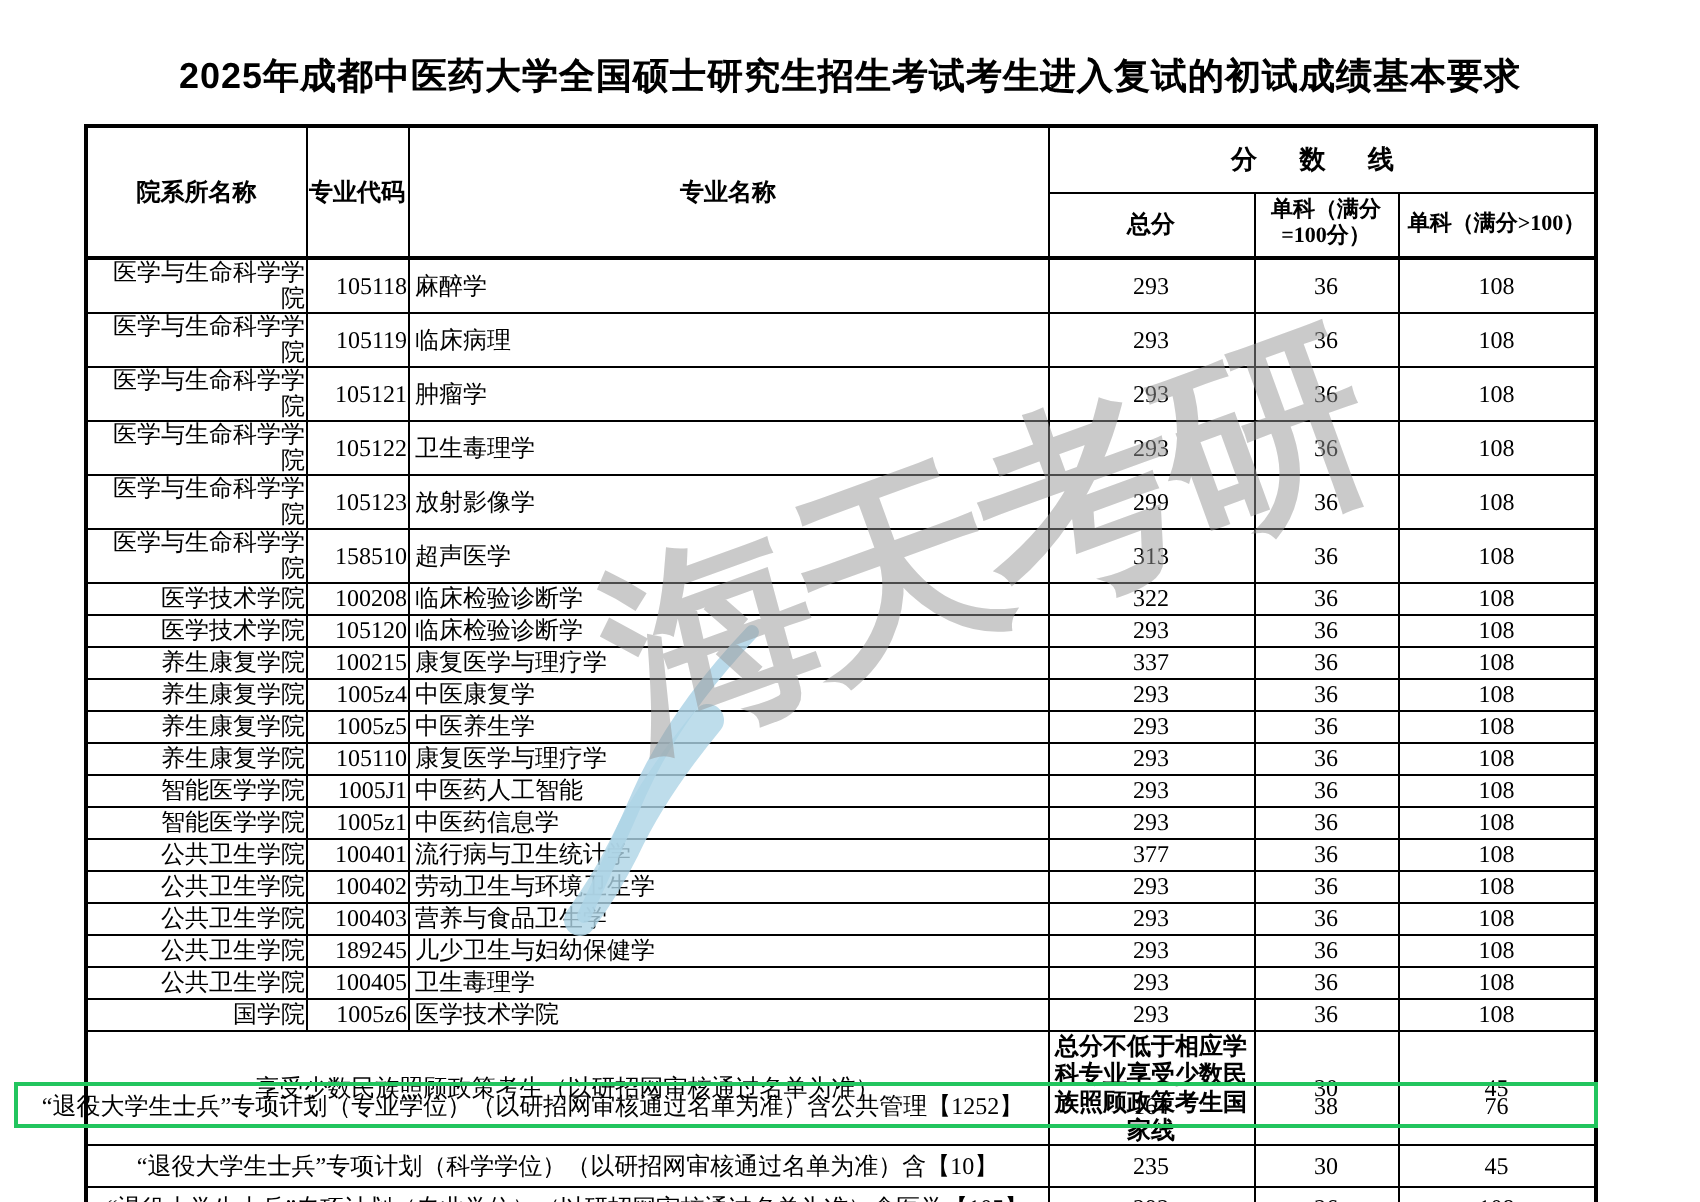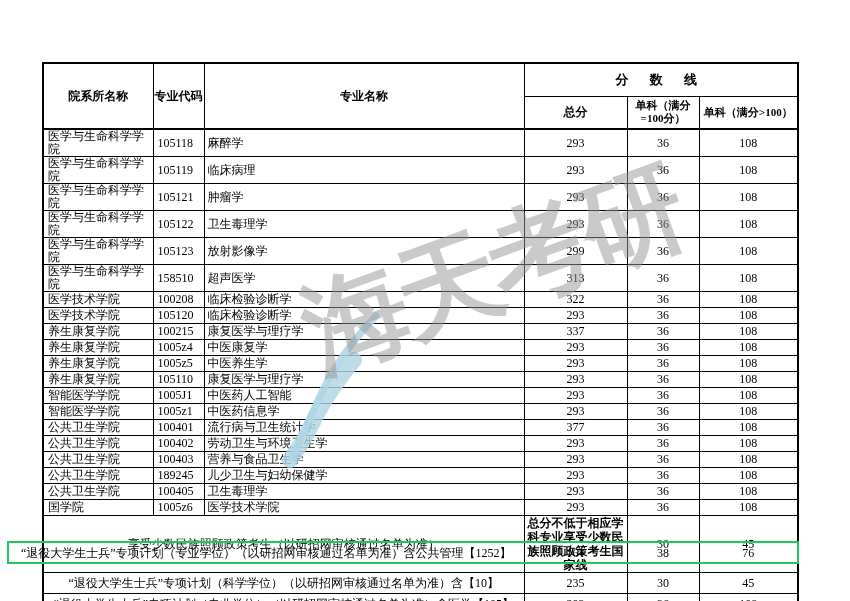--- a/index.html
+++ b/index.html
@@ -14,40 +14,41 @@
   td{border:1px solid #000;font-size:12px;line-height:14px;overflow:hidden;
      padding:0;vertical-align:middle;}
   thead td{font-weight:bold;text-align:center;}
   tr.h1{height:33px;}
   tr.h2{height:33px;}
   td.score-group{letter-spacing:9px;font-size:13px;margin-top:24px;}
   td.h-small{font-size:11px;line-height:13px;}
   thead{border-bottom:2px solid #000;}
   tr.data-row{height:16px;}
   tr.data-row td{font-size:12px;line-height:13px;}
-  td.c-college,td.c-code{text-align:left;padding-left:4px;}
+  td.c-college,td.c-code{text-align:right;padding-left:4px;}
   td.c-major{text-align:left;padding-left:3px;}
   td.num{text-align:center;}
   tr.minority-row{height:48px;}
   tr.special-row{height:21px;}
   td.sp-label{text-align:center;}
   td.minority-total{font-weight:bold;font-size:12px;line-height:14px;text-align:center;padding:0 3px;}
   #last-row-table tr{height:21px;}
   
   #watermark{position:absolute;left:0;top:0;width:850px;height:601px;pointer-events:none;}
   #wm-text{position:absolute;left:308px;top:268px;font-size:104px;font-weight:bold;
         font-family:"DejaVu Serif",serif;color:rgba(150,150,150,0.50);
         letter-spacing:-6px;transform:rotate(-20deg);transform-origin:0 50%;white-space:nowrap;}
   #wm-swoosh{position:absolute;left:268px;top:308px;}
 </style>
 </head>
 <body>
 
 <div id="page">
 
+  <div id="doc-title">2025年成都中医药大学全国硕士研究生招生考试考生进入复试的初试成绩基本要求</div>
 
   <table id="main-table">
     <colgroup>
       <col style="width:110px">
         <col style="width:51px">
         <col style="width:320px">
       <col style="width:103px">
         <col style="width:72px">
         <col style="width:99px">
     </colgroup>

